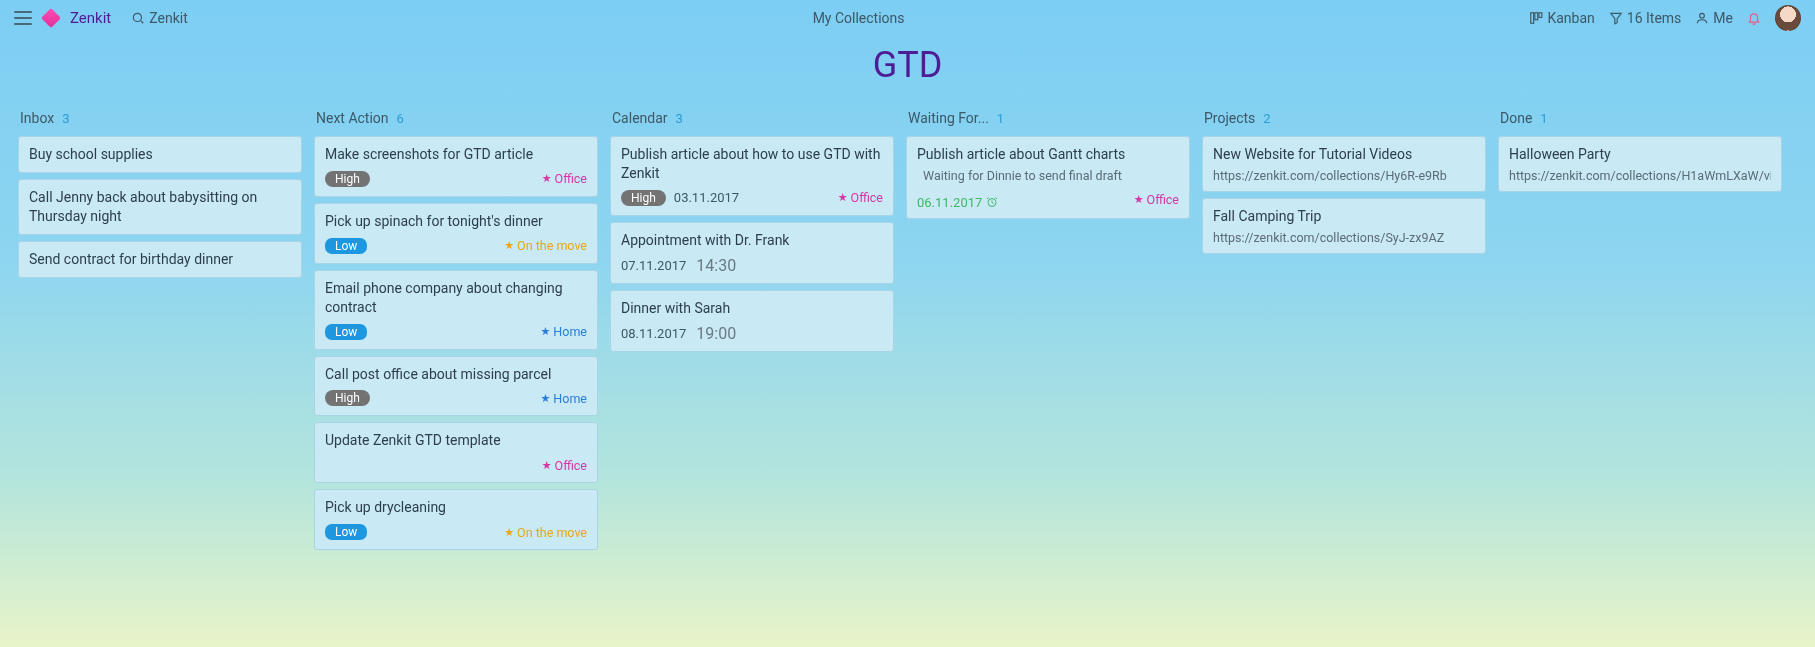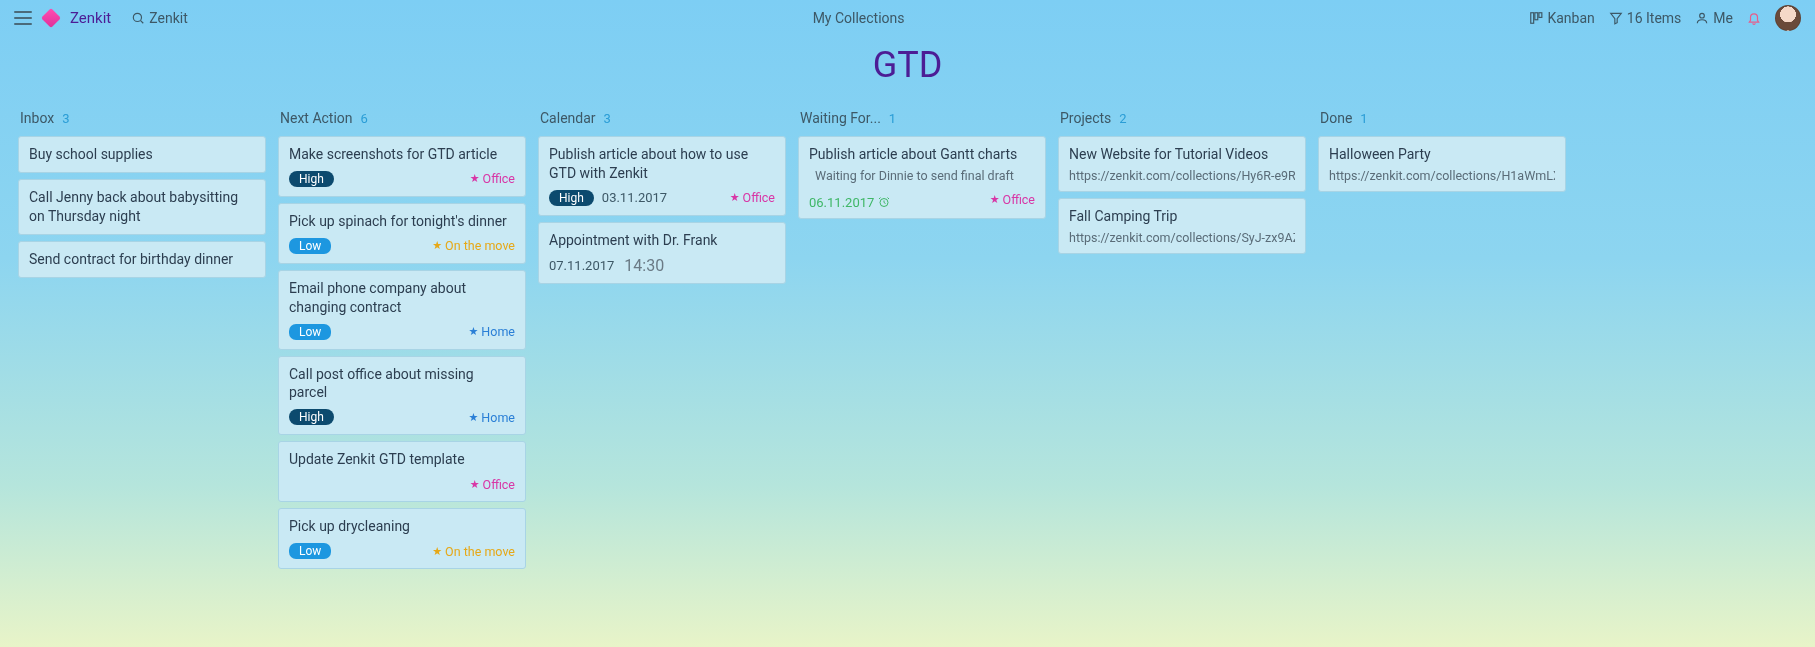--- a/index.html
+++ b/index.html
@@ -25,40 +25,40 @@
 .search-wrap { display: flex; align-items: center; gap: 4px; margin-left: 8px; color: #3d5866; cursor: pointer; }
 .search-icon { width: 14px; height: 14px; }
 .topbar-center { flex: 1; text-align: center; color: #3d5866; font-size: 14px; }
 .topbar-right { display: flex; align-items: center; gap: 14px; color: #3d5866; }
 .tr-item { display: flex; align-items: center; gap: 4px; cursor: pointer; }
 .tr-icon { width: 14px; height: 14px; }
 .bell { color: #e85d8a; }
 .avatar { width: 26px; height: 26px; border-radius: 50%; background: radial-gradient(circle at 50% 35%, #f5d8c8 40%, #6a4a3a 41%); border: 1px solid rgba(0,0,0,.1); }
 .page-title { text-align: center; font-size: 36px; font-weight: 400; color: #4c1d95; margin: 8px 0 20px; }
 .board { display: flex; gap: 12px; padding: 0 18px; align-items: flex-start; }
-.column { width: 248px; display: flex; flex-direction: column; }
+.column { width: 284px; display: flex; flex-direction: column; }
 .col-header { display: flex; align-items: center; gap: 8px; padding: 4px 2px 10px; color: #3d5866; font-size: 14px; }
 .col-count { color: #2a9dd6; font-size: 13px; }
 .card {
   background: #c9e9f4;
   border: 1px solid #a8d4e5;
   border-radius: 3px;
   padding: 8px 10px;
   margin-bottom: 6px;
   font-size: 14px;
   color: #2c3e50;
   cursor: pointer;
 }
 .card-title { line-height: 1.35; }
 .card-sub { font-size: 12.5px; color: #5a6c78; margin-top: 4px; }
 .card-sub.url { white-space: nowrap; overflow: hidden; }
 .card-footer { display: flex; align-items: center; justify-content: space-between; margin-top: 6px; min-height: 18px; }
 .footer-left { display: flex; align-items: center; gap: 8px; }
 .badge { display: inline-block; padding: 1px 10px; border-radius: 10px; font-size: 12px; color: #fff; }
-.badge-high { background: #0c4a6e; }
+.badge-high { background: #737373; }
 .badge-low { background: #1d97e0; border-radius: 7px; }
 .ctx { display: flex; align-items: center; gap: 3px; font-size: 12.5px; }
 .ctx-office { color: #d837a6; }
 .ctx-onmove { color: #e6a817; }
 .ctx-home { color: #2a7fd6; }
 .star { font-size: 11px; }
 .date-text { font-size: 13px; color: #3d5866; }
 .date-time { font-size: 16px; color: #6a7a85; margin-left: 2px; }
 .wait-note { font-size: 12.5px; color: #5a6c78; margin-top: 4px; padding-left: 6px; }
 .wait-date { font-size: 13px; color: #3fb767; margin-top: 6px; display: flex; align-items: center; gap: 4px; }
@@ -231,20 +231,29 @@
       </div>
       <div class="card">
         <div class="card-title">Appointment with Dr. Frank</div>
         <div class="card-footer">
           <div class="footer-left">
             <span class="date-text">07.11.2017</span>
             <span class="date-time">14:30</span>
           </div>
         </div>
       </div>
+      <div class="card">
+        <div class="card-title">Dinner with Sarah</div>
+        <div class="card-footer">
+          <div class="footer-left">
+            <span class="date-text">08.11.2017</span>
+            <span class="date-time">19:00</span>
+          </div>
+        </div>
+      </div>
     </div>
     <div class="column">
       <div class="col-header">
         <span>Waiting For...</span>
         <span class="col-count">1</span>
       </div>
       <div class="card">
         <div class="card-title">Publish article about Gantt charts</div>
         <div class="wait-note">Waiting for Dinnie to send final draft</div>
         <div class="card-footer">

